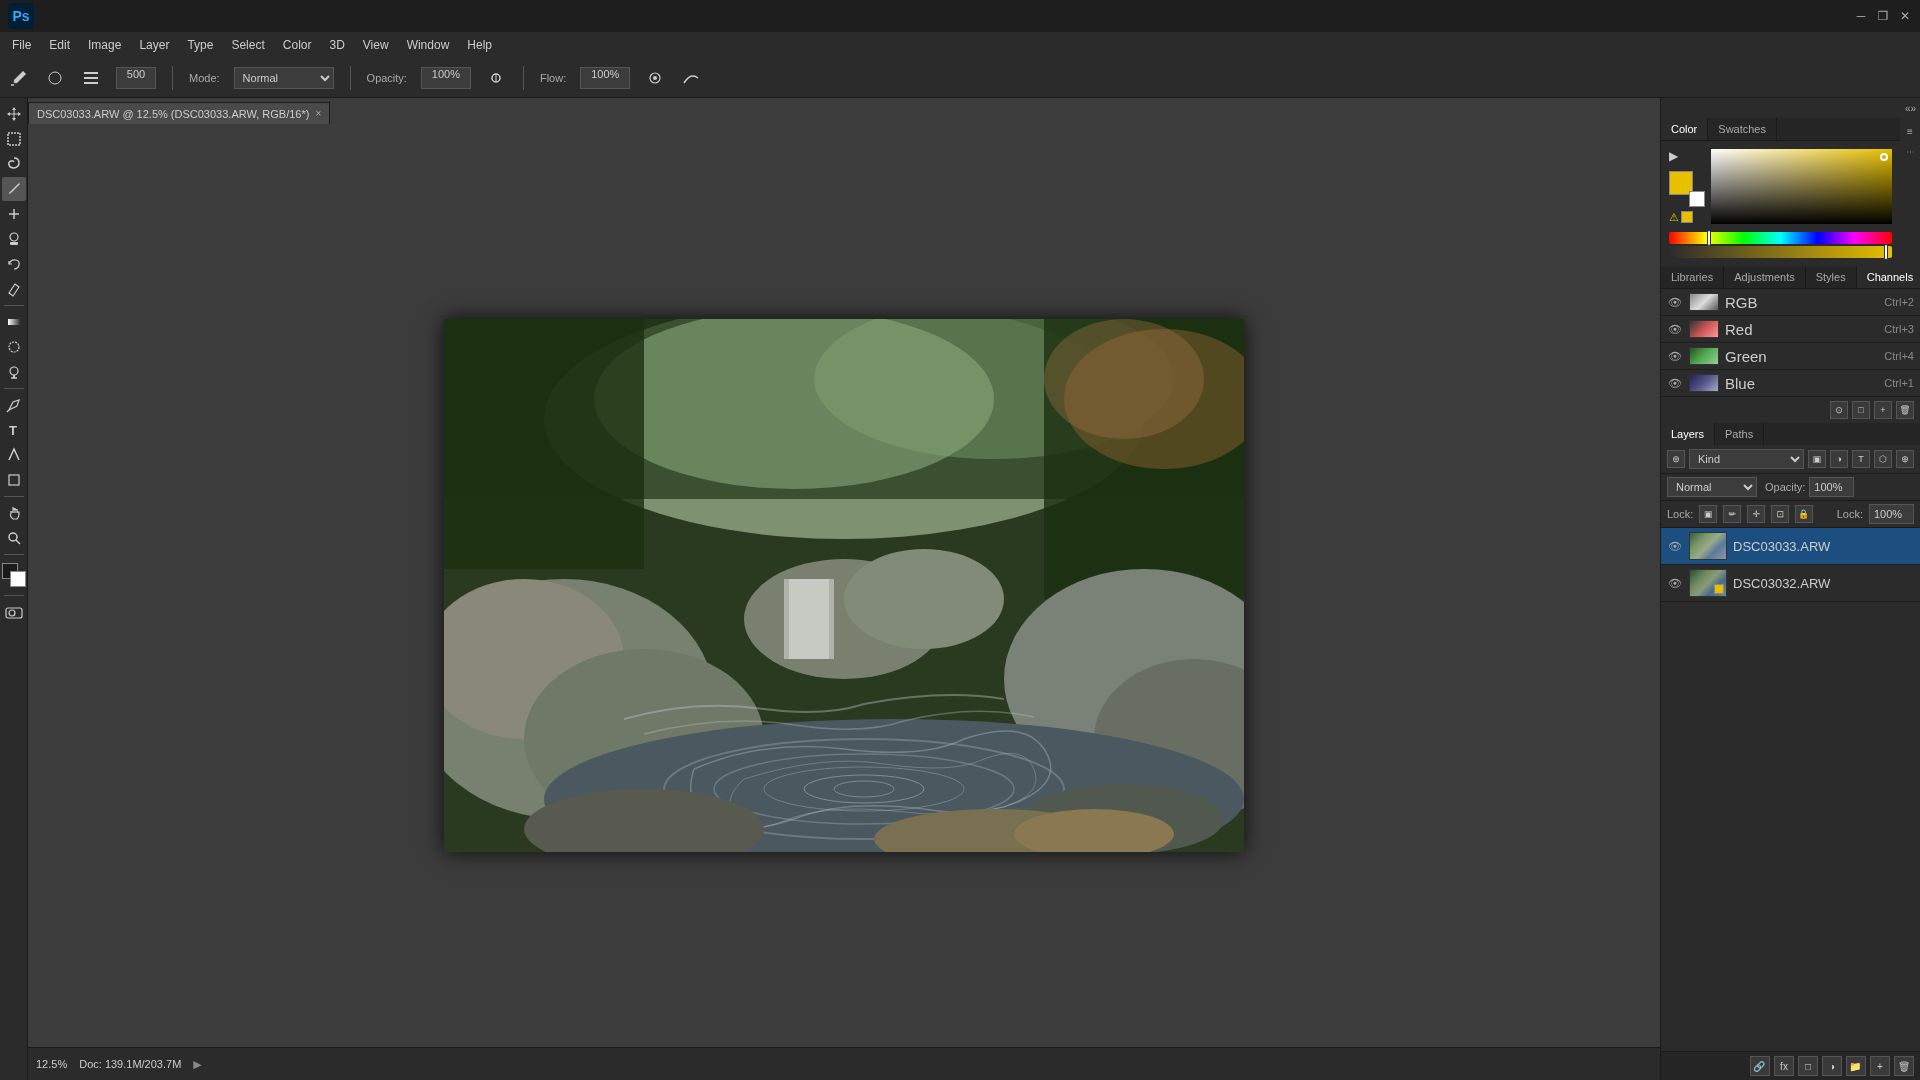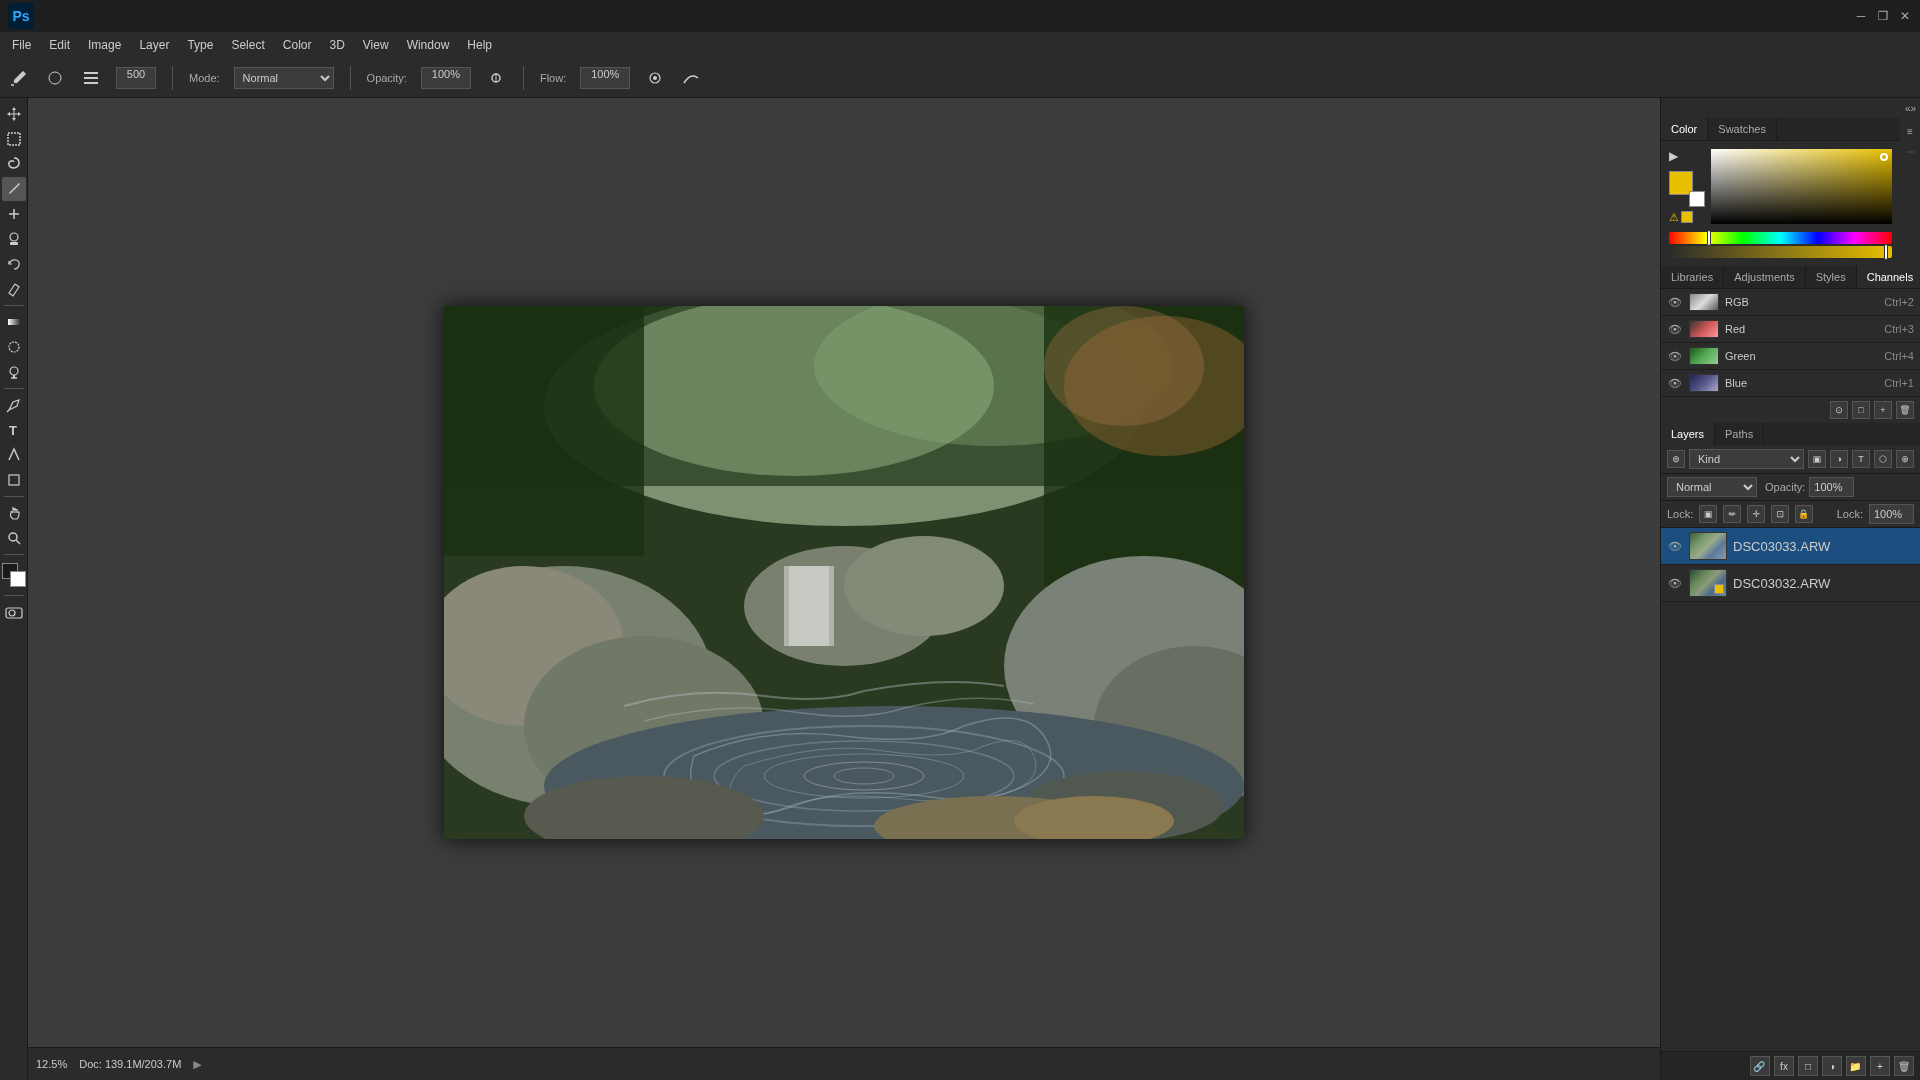--- a/index.html
+++ b/index.html
@@ -399,21 +399,21 @@
       background: linear-gradient(135deg, #333 0%, #cc5555 50%, #ff9999 100%);
     }
     .channel-thumb.green {
       background: linear-gradient(135deg, #225522 0%, #55aa55 50%, #99cc99 100%);
     }
     .channel-thumb.blue {
       background: linear-gradient(135deg, #225 0%, #558 50%, #aac 100%);
     }
     .channel-name {
       flex: 1;
-      font-size: 11px;
+      font-size: 15px;
       color: #ccc;
     }
     .channel-shortcut {
       font-size: 11px;
       color: #888;
     }
     .channel-actions {
       display: flex;
       gap: 4px;
       padding: 4px 6px;
@@ -843,20 +843,26 @@
     <div class="tool-icon">
       <svg width="20" height="20" viewBox="0 0 20 20">
           <rect x="2" y="6" width="16" height="10" rx="2" fill="none" stroke="#ccc" stroke-width="1.2"></rect>
           <circle cx="8" cy="11" r="3" fill="none" stroke="#ccc" stroke-width="1.2"></circle>
         </svg>
     </div>
   </div>
 
   <div id="canvas-area">
 
+    <div id="tab-bar">
+      <div class="doc-tab">
+        <span>DSC03033.ARW @ 12.5% (DSC03033.ARW, RGB/16*)</span>
+        <span class="tab-close">×</span>
+      </div>
+    </div>
 
     <div id="canvas-container">
       <div id="canvas-frame">
         <div id="canvas-image">
           
           <svg width="800" height="533" viewBox="0 0 800 533" xmlns="http://www.w3.org/2000/svg">
 
             <defs>
               <radialGradient id="skyGrad" cx="50%" cy="10%" r="60%">
                 <stop offset="0%" stop-color="#c8d8e8"></stop>

